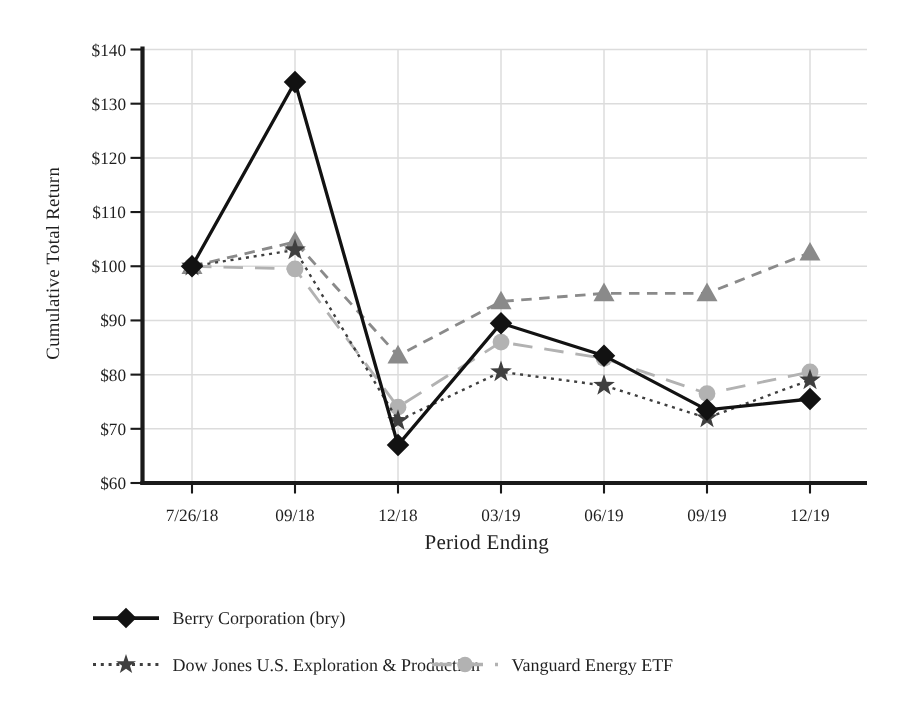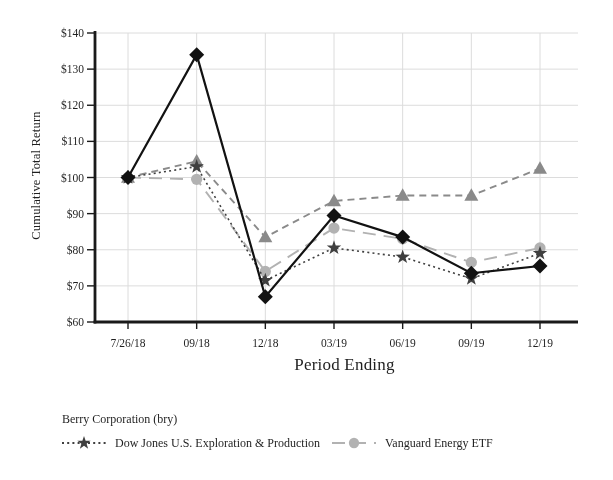--- a/index.html
+++ b/index.html
@@ -28,25 +28,25 @@
     width: 200px;
     text-align: center;
     font-size: 12.5px;
     transform: rotate(-90deg);
     transform-origin: center;
     white-space: nowrap;
     letter-spacing: 0.2px;
   }
   .axis-title-x {
     position: absolute;
-    left: 103px;
+    left: 83px;
     top: 355px;
     width: 483px;
     text-align: center;
-    font-size: 17px;
+    font-size: 14px;
     letter-spacing: 0.2px;
   }
   .legend {
     position: absolute;
     left: 0;
     top: 388px;
     width: 613px;
     height: 92px;
   }
   .legend-item {
@@ -56,29 +56,29 @@
     gap: 9px;
     height: 18px;
   }
   .legend-item .label {
     font-size: 12px;
     white-space: nowrap;
   }
   .legend-swatch {
     display: block;
   }
-  #legend-item-0 { left: 62px;  top: 403px; flex-direction: column; }
+  #legend-item-0 { left: 62px;  top: 403px; }
   #legend-item-1 { left: 288px; top: 403px; }
   #legend-item-2 { left: 62px;  top: 434px; }
   #legend-item-3 { left: 288px; top: 434px; }
   .legend-item { top: 0; } 
   #legend-item-0 { left: 62px;  top: 15px; }
   #legend-item-1 { left: 288px; top: 15px; }
   #legend-item-2 { left: 62px;  top: 46px; }
-  #legend-item-3 { left: 288px; top: 46px; margin-left: 44px; }
+  #legend-item-3 { left: 288px; top: 46px; }
 </style>
 </head>
 <body>
 
 <div id="stage">
   <svg id="chart-svg" width="613" height="385">
       <line x1="95" y1="322" x2="578" y2="322" stroke="#dcdcdc" stroke-width="1"></line>
       <line x1="95" y1="285.875" x2="578" y2="285.875" stroke="#dcdcdc" stroke-width="1"></line>
       <line x1="95" y1="249.75" x2="578" y2="249.75" stroke="#dcdcdc" stroke-width="1"></line>
       <line x1="95" y1="213.625" x2="578" y2="213.625" stroke="#dcdcdc" stroke-width="1"></line>

